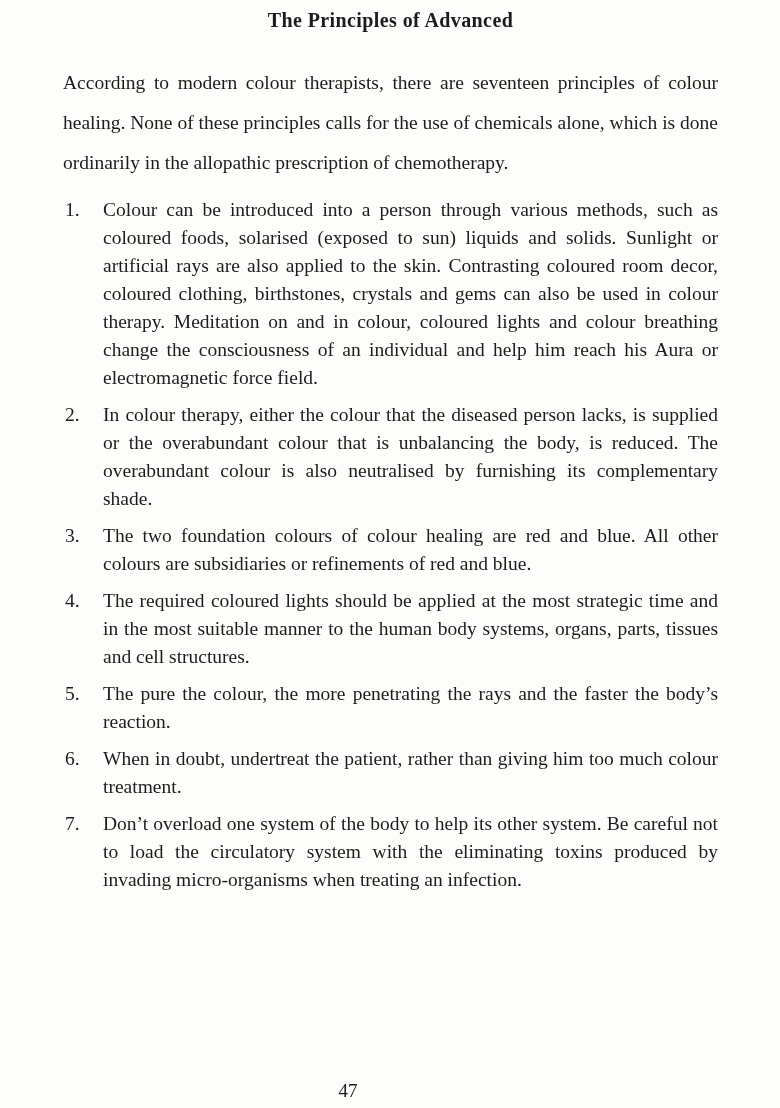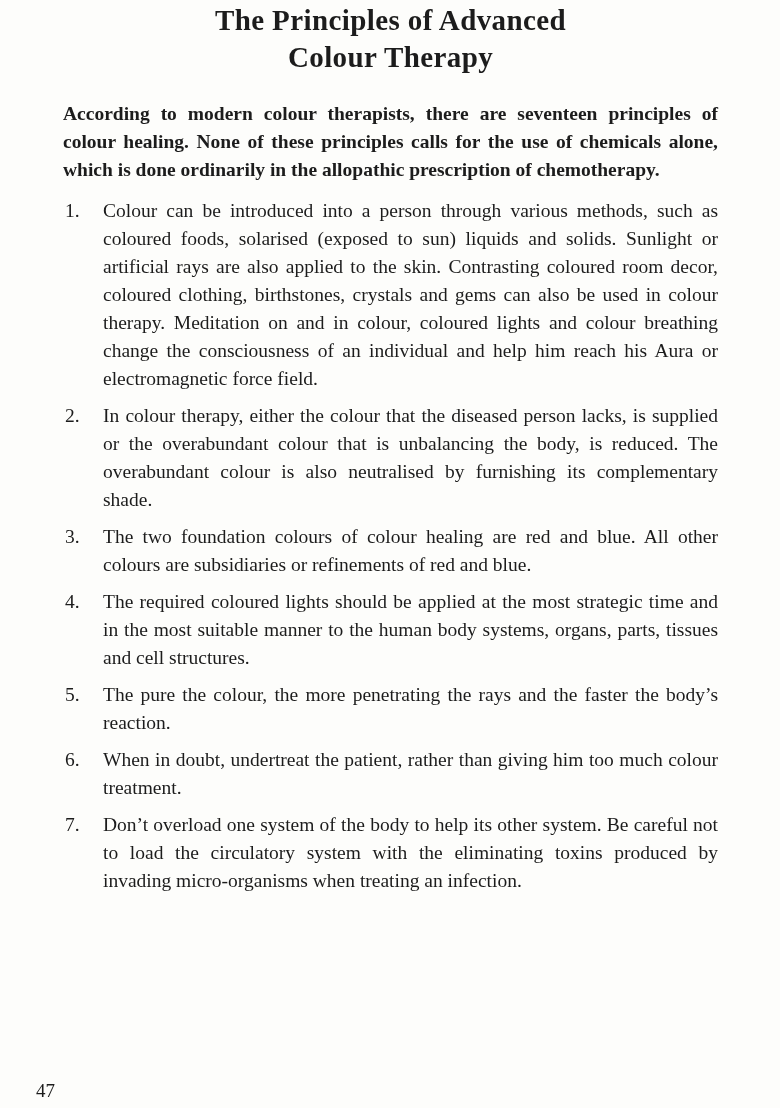--- a/index.html
+++ b/index.html
@@ -17,34 +17,33 @@
     position: relative;
     width: 780px;
     height: 1108px;
     box-sizing: border-box;
     padding: 2px 62px 0 63px;
     overflow: hidden;
   }
   .title {
     margin: 0 0 24px 0;
     text-align: center;
-    font-size: 29px;
+    font-size: 20px;
     line-height: 37px;
     font-weight: bold;
     letter-spacing: 0.4px;
   }
   .title-line {
     display: block;
   }
   .para {
     margin: 0;
     font-size: 19.5px;
-    line-height: 28px;
+    line-height: 40px;
     text-align: justify;
-    font-weight: bold;
   }
   .para.indent {
     text-indent: 37px;
   }
   .list {
     margin-top: 13px;
   }
   .list-item {
     display: flex;
     margin-top: 9px;
@@ -63,33 +62,31 @@
     flex: 1;
     text-align: justify;
   }
   .italic {
   }
   .page-number {
     position: absolute;
     bottom: 6px;
     left: 0;
     width: 696px;
-    text-align: left;
+    text-align: center;
     font-size: 19px;
-    padding-left: 36px;
   }
 </style>
 </head>
 <body>
 
 <div class="page">
 
   <h1 class="title">
     <span class="title-line">The Principles of Advanced</span>
-    <span class="title-line">Colour Therapy</span>
   </h1>
 
   <p class="para">According to modern colour therapists, there are seventeen principles of colour healing. None of these principles calls for the use of chemicals alone, which is done ordinarily in the allopathic prescription of chemotherapy.</p>
 
   <div class="list">
       <div class="list-item">
         <span class="item-number">1.</span>
         <div class="item-text"><span>Colour can be introduced into a person through various methods, such as coloured foods, solarised (exposed to sun) liquids and solids. Sunlight or artificial rays are also applied to the skin. Contrasting coloured room decor, coloured clothing, birthstones, crystals and gems can also be used in colour therapy. Meditation on and in colour, coloured lights and colour breathing change the consciousness of an individual and help him reach his Aura or electromagnetic force field.</span></div>
       </div>
       <div class="list-item">

